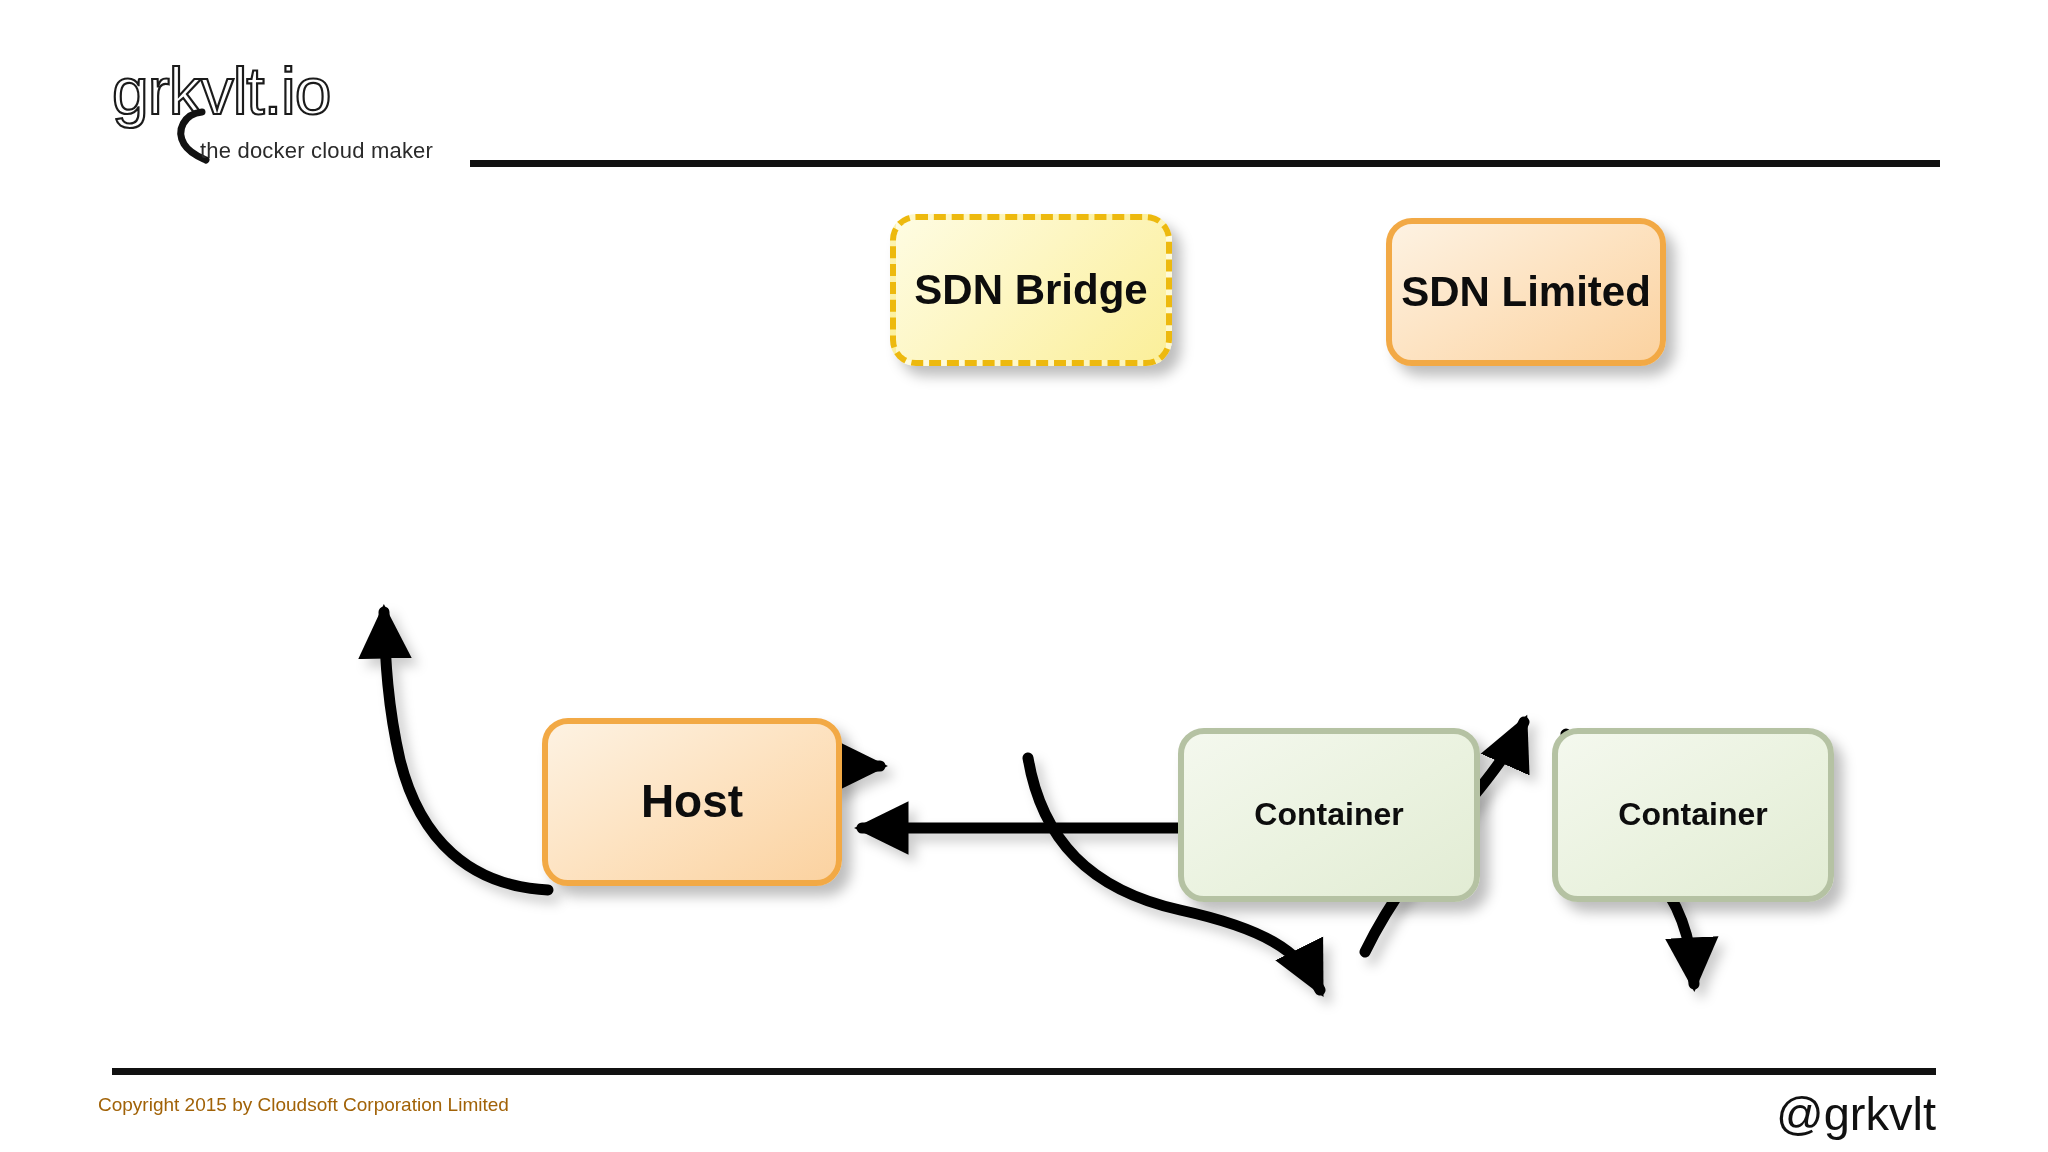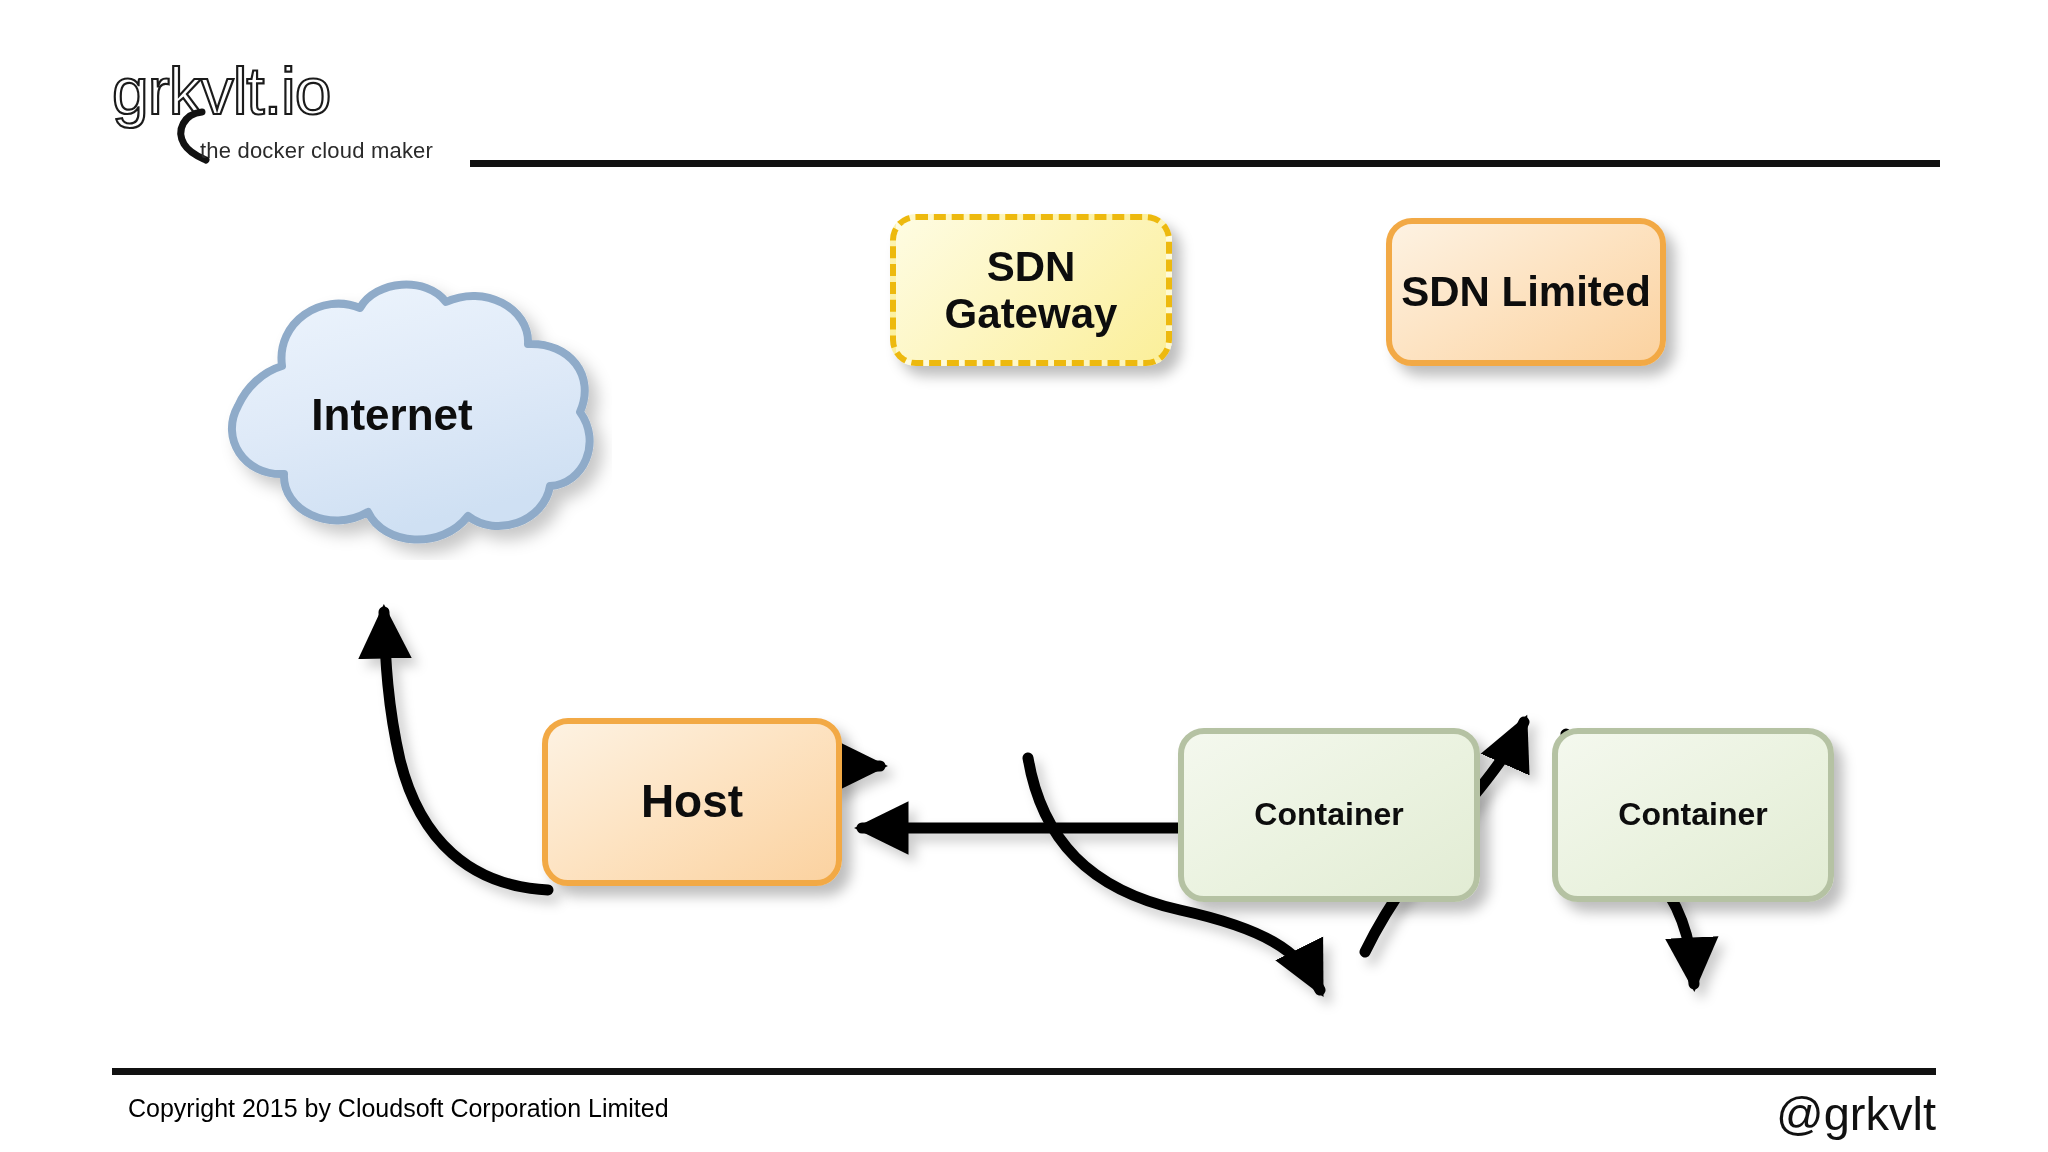--- a/index.html
+++ b/index.html
@@ -81,23 +81,23 @@
 
   
   #footer-rule {
     position: absolute;
     left: 112px; top: 1068px;
     width: 1824px; height: 7px;
     background: #111111;
   }
   #footer-left {
     position: absolute;
-    left: 128px; top: 1094px;
-    font-size: 25px;
-    color: #000000;
+    left: 98px; top: 1094px;
+    font-size: 19px;
+    color: #a16207;
     white-space: nowrap;
   }
   #footer-right {
     position: absolute;
     right: 112px; top: 1086px;
     font-size: 47px;
     color: #111111;
     white-space: nowrap;
   }
 
@@ -210,51 +210,23 @@
       <path d="M1365,752 C1390,700 1430,648 1472,598 C1500,564 1516,540 1524,522"></path>
 
       <path d="M1566,534 C1588,590 1618,636 1652,672 C1680,702 1692,742 1694,784"></path>
 
       <path d="M1180,628 L862,628"></path>
 
       <path d="M548,690 C470,686 420,640 400,560 C388,508 385,460 384,412"></path>
     </g>
   </svg>
 
-  <div id="node-internet" style="left:172px; top:70px; width:440px; height:290px;">
-    <svg id="cloud-svg" width="440" height="290" viewBox="0 0 440 290">
-      <defs>
-        <linearGradient id="cloudGrad" x1="0" y1="0" x2="0.35" y2="1">
-          <stop offset="0%" stop-color="#eef5fd"></stop>
-          <stop offset="55%" stop-color="#dfeaf8"></stop>
-          <stop offset="100%" stop-color="#cfe0f3"></stop>
-        </linearGradient>
-        <filter id="cloud-shadow" x="-20%" y="-20%" width="150%" height="155%">
-          <feDropShadow dx="9" dy="10" stdDeviation="8" flood-color="#000000" flood-opacity="0.22"></feDropShadow>
-        </filter>
-      </defs>
-      <g filter="url(#cloud-shadow)">
-        <path d="M110,96
-                 C104,52 150,22 188,38
-                 C204,10 254,6 274,32
-                 C312,14 358,38 356,74
-                 C398,72 424,106 408,142
-                 C430,172 412,214 378,216
-                 C372,252 324,268 296,246
-                 C270,280 212,276 196,242
-                 C158,264 110,240 112,204
-                 C72,206 48,168 66,136
-                 C74,118 90,102 110,96 Z" fill="url(#cloudGrad)" stroke="#8fabc9" stroke-width="8" stroke-linejoin="round"></path>
-      </g>
-    </svg>
-    <span class="cloud-label">Internet</span>
-  </div>
 
   <div class="node node-box" id="node-sdn-gateway" style="left:890px; top:14px; width:282px; height:152px;">
-    <span>SDN Gateway</span>
+    <span>SDN Bridge</span>
   </div>
 
   <div class="node node-box" id="node-sdn-bridge" style="left:1386px; top:18px; width:280px; height:148px;">
     <span>SDN Limited</span>
   </div>
 
   <div class="node node-box" id="node-host" style="left:542px; top:518px; width:300px; height:168px;">
     <span>Host</span>
   </div>
 

